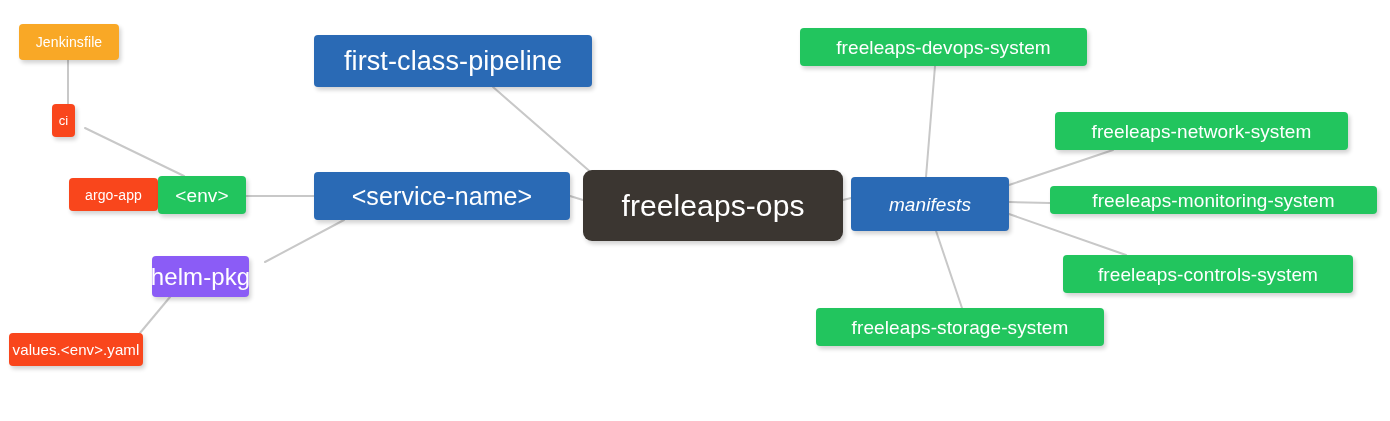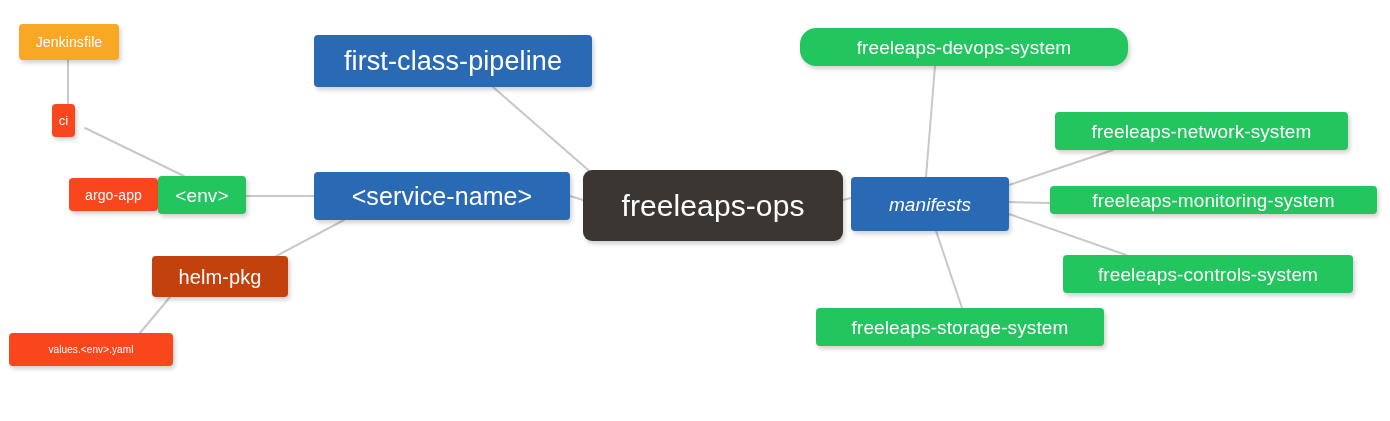--- a/index.html
+++ b/index.html
@@ -68,39 +68,39 @@
       </div>
       <div class="node" style="left: 52px; top: 104px; width: 23px; height: 33px; background: rgb(249, 70, 28); font-size: 13px;">
         <span>ci</span>
       </div>
       <div class="node" style="left: 33px; top: 178px; width: 89px; height: 33px; background: rgb(249, 70, 28); font-size: 14px; margin-left: 36px;">
         <span>argo-app</span>
       </div>
       <div class="node" style="left: 158px; top: 176px; width: 88px; height: 38px; background: rgb(34, 197, 94); font-size: 19px; text-align: right;">
         <span>&lt;env&gt;</span>
       </div>
-      <div class="node" style="left: 152px; top: 256px; width: 136px; height: 41px; background: #c2410c; font-size: 20px;">
+      <div class="node" style="left: 152px; top: 256px; width: 97px; height: 41px; background: #8b5cf6; font-size: 24px;">
         <span>helm-pkg</span>
       </div>
-      <div class="node" style="left: 9px; top: 333px; width: 164px; height: 33px; background: rgb(249, 70, 28); font-size: 10px; text-align: right;">
+      <div class="node" style="left: 9px; top: 333px; width: 134px; height: 33px; background: rgb(249, 70, 28); font-size: 15px; text-align: right;">
         <span>values.&lt;env&gt;.yaml</span>
       </div>
       <div class="node" style="left: 314px; top: 35px; width: 278px; height: 52px; background: rgb(42, 106, 181); font-size: 27px;">
         <span>first-class-pipeline</span>
       </div>
       <div class="node" style="left: 314px; top: 172px; width: 256px; height: 48px; background: rgb(42, 106, 181); font-size: 25px; align-items: center;">
         <span>&lt;service-name&gt;</span>
       </div>
       <div class="node root" style="left: 583px; top: 170px; width: 260px; height: 71px; background: rgb(59, 54, 49); font-size: 30px;">
         <span>freeleaps-ops</span>
       </div>
       <div class="node" style="left: 851px; top: 177px; width: 158px; height: 54px; background: rgb(42, 106, 181); font-size: 19px; font-style: italic;">
         <span>manifests</span>
       </div>
-      <div class="node" style="left: 800px; top: 28px; width: 328px; height: 38px; background: rgb(34, 197, 94); font-size: 19px; border-radius: 16px;">
+      <div class="node" style="left: 800px; top: 28px; width: 287px; height: 38px; background: rgb(34, 197, 94); font-size: 19px;">
         <span>freeleaps-devops-system</span>
       </div>
       <div class="node" style="left: 1055px; top: 112px; width: 293px; height: 38px; background: rgb(34, 197, 94); font-size: 19px;">
         <span>freeleaps-network-system</span>
       </div>
       <div class="node" style="left: 1050px; top: 186px; width: 327px; height: 28px; background: rgb(34, 197, 94); font-size: 19px;">
         <span>freeleaps-monitoring-system</span>
       </div>
       <div class="node" style="left: 1063px; top: 255px; width: 290px; height: 38px; background: rgb(34, 197, 94); font-size: 19px;">
         <span>freeleaps-controls-system</span>

